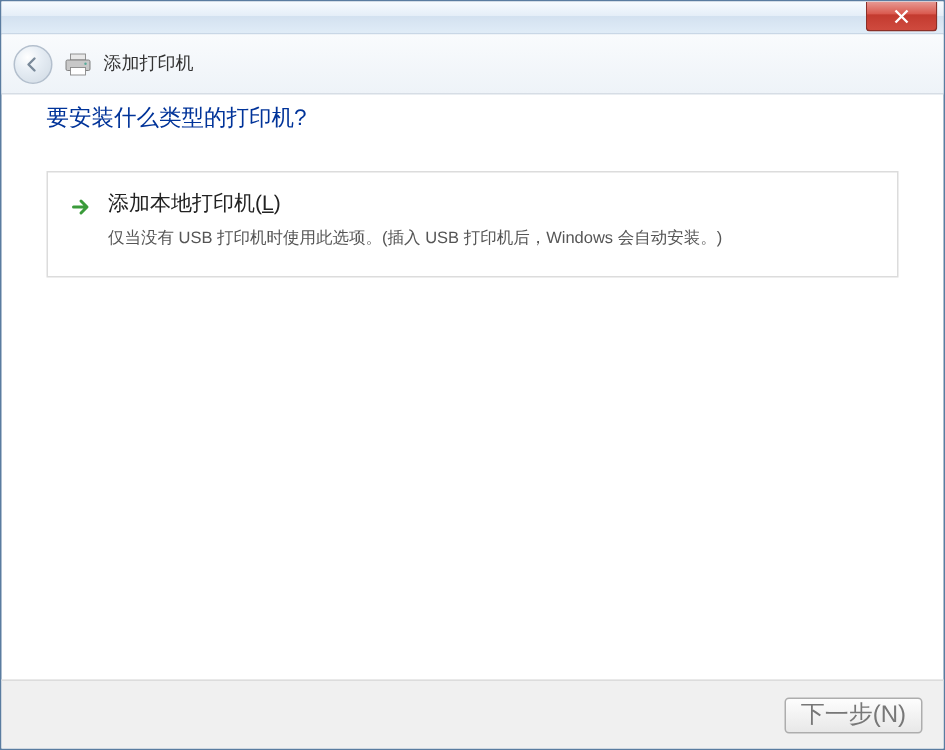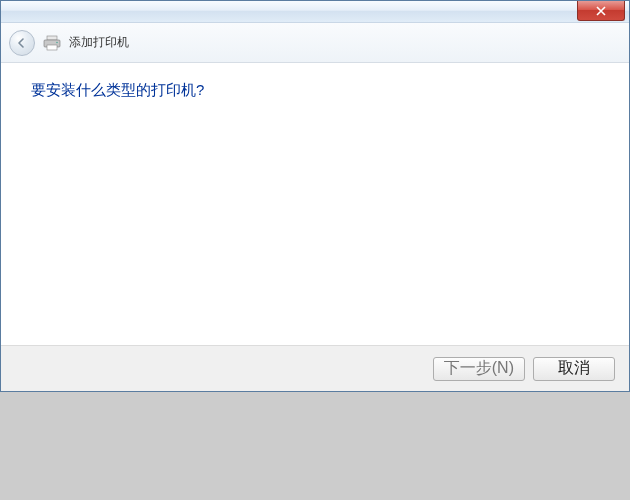--- a/index.html
+++ b/index.html
@@ -3,21 +3,21 @@
 <meta charset="utf-8">
 <style>
   * { box-sizing: border-box; margin: 0; padding: 0; }
   body {
     font-family: "Microsoft YaHei", "Segoe UI", Tahoma, sans-serif;
     background: #ccc;
     font-size: 12px;
   }
   .window {
     width: 630px;
-    height: 392px;
+    height: 500px;
     background: #fff;
     border: 1px solid #5a7ca0;
     position: relative;
     box-shadow: 0 4px 18px rgba(0,0,0,0.35);
   }
   .titlebar {
     height: 22px;
     background: linear-gradient(to bottom, #f7fbff 0%, #e5eef8 45%, #d3e1f0 46%, #e0ecf7 100%);
     border-bottom: 1px solid #c9d7e6;
     display: flex;
@@ -64,21 +64,21 @@
   .printer-icon {
     width: 18px;
     height: 16px;
     position: relative;
   }
   .header-title {
     font-size: 12px;
     color: #333;
   }
   .content {
-    padding: 18px 30px 0 30px;
+    padding: 6px 30px 0 30px;
     border-radius: 28px;
   }
   .heading {
     color: #003399;
     font-size: 15px;
     margin-bottom: 26px;
   }
   .option {
     border: 1px solid #dcdcdc;
     padding: 12px 14px 16px 14px;
@@ -161,22 +161,34 @@
       <rect x="1" y="5" width="16" height="7" rx="1" fill="#c8c8c8" stroke="#777" stroke-width="0.6"></rect>
       <rect x="4" y="10" width="10" height="5" fill="#fff" stroke="#888" stroke-width="0.6"></rect>
       <circle cx="14" cy="7.5" r="0.8" fill="#5a9"></circle>
     </svg>
     <span class="header-title">添加打印机</span>
   </div>
 
   <div class="content">
     <div class="heading">要安装什么类型的打印机?</div>
 
+    <div class="option">
+      <div class="opt-row">
+        <svg class="arrow-icon" width="16" height="16" viewBox="0 0 16 16">
+          <path d="M3 8 L11 8 M8 4 L12 8 L8 12" stroke="#3a9b3a" stroke-width="2" fill="none" stroke-linecap="round" stroke-linejoin="round"></path>
+        </svg>
+        <div>
+          <div class="opt-title">
+            <span>添加本地打印机(</span><span class="underline">L</span><span>)</span>
+          </div>
+          <div class="opt-desc">仅当没有 USB 打印机时使用此选项。(插入 USB 打印机后，Windows 会自动安装。)</div>
+        </div>
+      </div>
+    </div>
 
 
   </div>
 
   <div class="footer">
     <button class="btn" disabled="">下一步(N)</button>
-    <button class="btn enabled">取消</button>
   </div>
 
 </div>
 
 </body></html>

